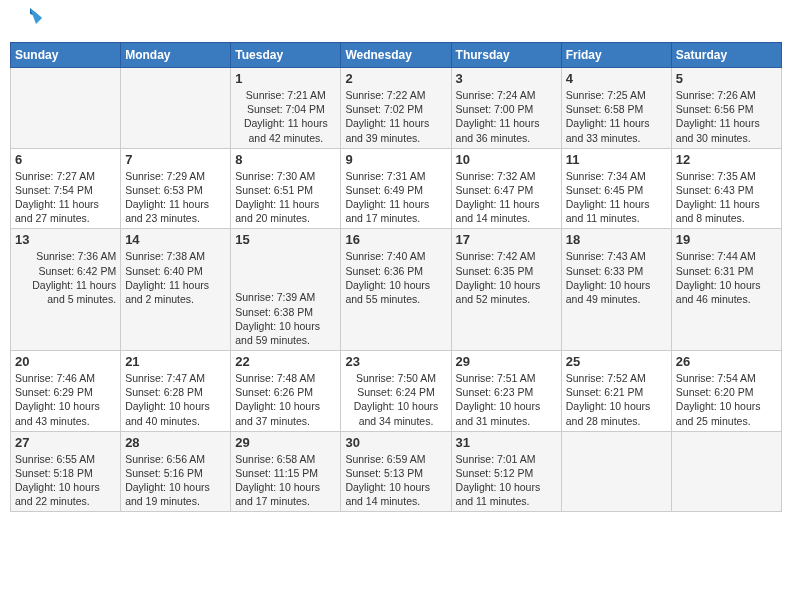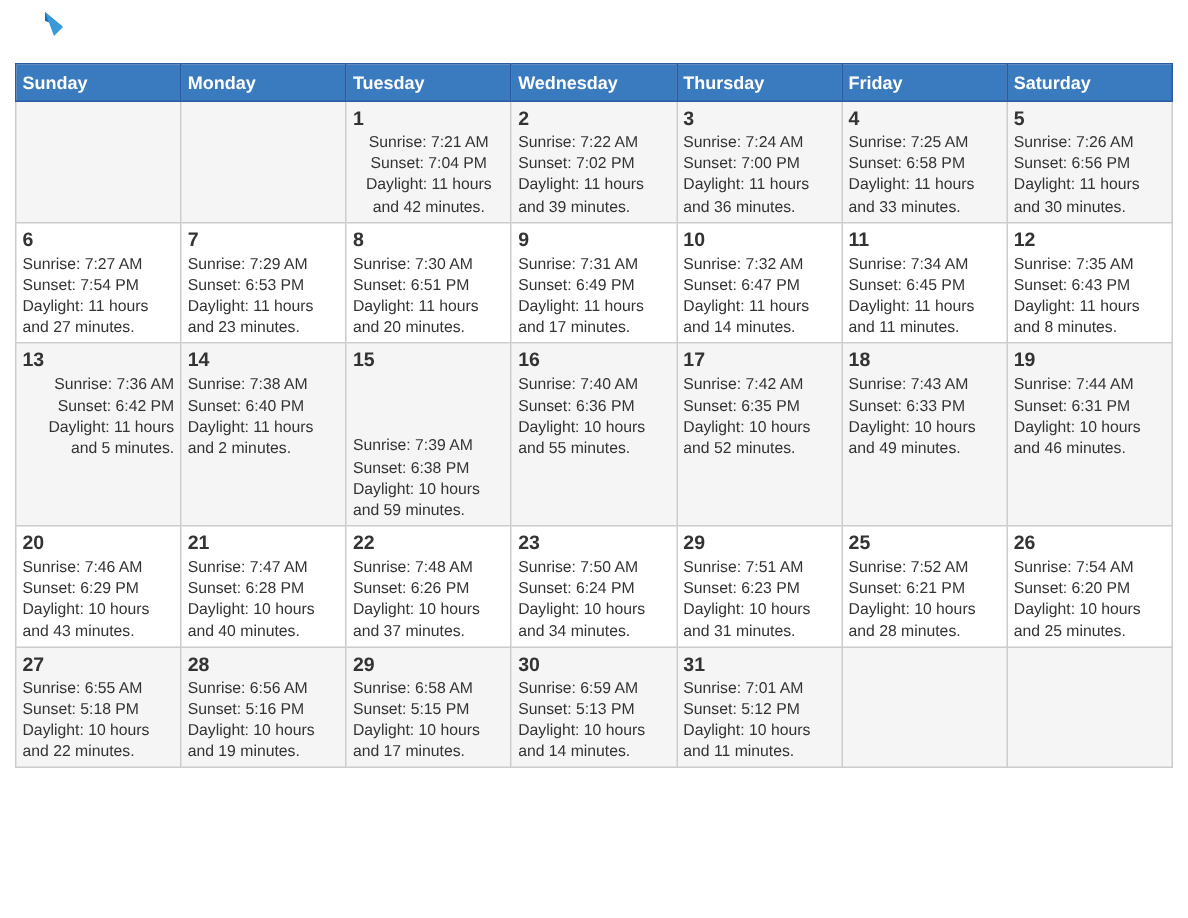--- a/index.html
+++ b/index.html
@@ -256,21 +256,21 @@
 Daylight: 10 hours and 40 minutes.</div>
         </td>
         <td>
           <span class="cell-day">22</span>
           <div class="cell-info" style="white-space: pre-line;">Sunrise: 7:48 AM
 Sunset: 6:26 PM
 Daylight: 10 hours and 37 minutes.</div>
         </td>
         <td>
           <span class="cell-day">23</span>
-          <div class="cell-info" style="white-space: pre-line;">Sunrise: 7:50 AM
+          <div class="cell-info" style="white-space: pre-line; text-align: center;">Sunrise: 7:50 AM
 Sunset: 6:24 PM
 Daylight: 10 hours and 34 minutes.</div>
         </td>
         <td>
           <span class="cell-day">29</span>
           <div class="cell-info" style="white-space: pre-line;">Sunrise: 7:51 AM
 Sunset: 6:23 PM
 Daylight: 10 hours and 31 minutes.</div>
         </td>
         <td>
@@ -295,21 +295,21 @@
         </td>
         <td>
           <span class="cell-day">28</span>
           <div class="cell-info" style="white-space: pre-line;">Sunrise: 6:56 AM
 Sunset: 5:16 PM
 Daylight: 10 hours and 19 minutes.</div>
         </td>
         <td>
           <span class="cell-day">29</span>
           <div class="cell-info" style="white-space: pre-line;">Sunrise: 6:58 AM
-Sunset: 5:15 PM
+Sunset: 11:15 PM
 Daylight: 10 hours and 17 minutes.</div>
         </td>
         <td>
           <span class="cell-day">30</span>
           <div class="cell-info" style="white-space: pre-line;">Sunrise: 6:59 AM
 Sunset: 5:13 PM
 Daylight: 10 hours and 14 minutes.</div>
         </td>
         <td>
           <span class="cell-day">31</span>

